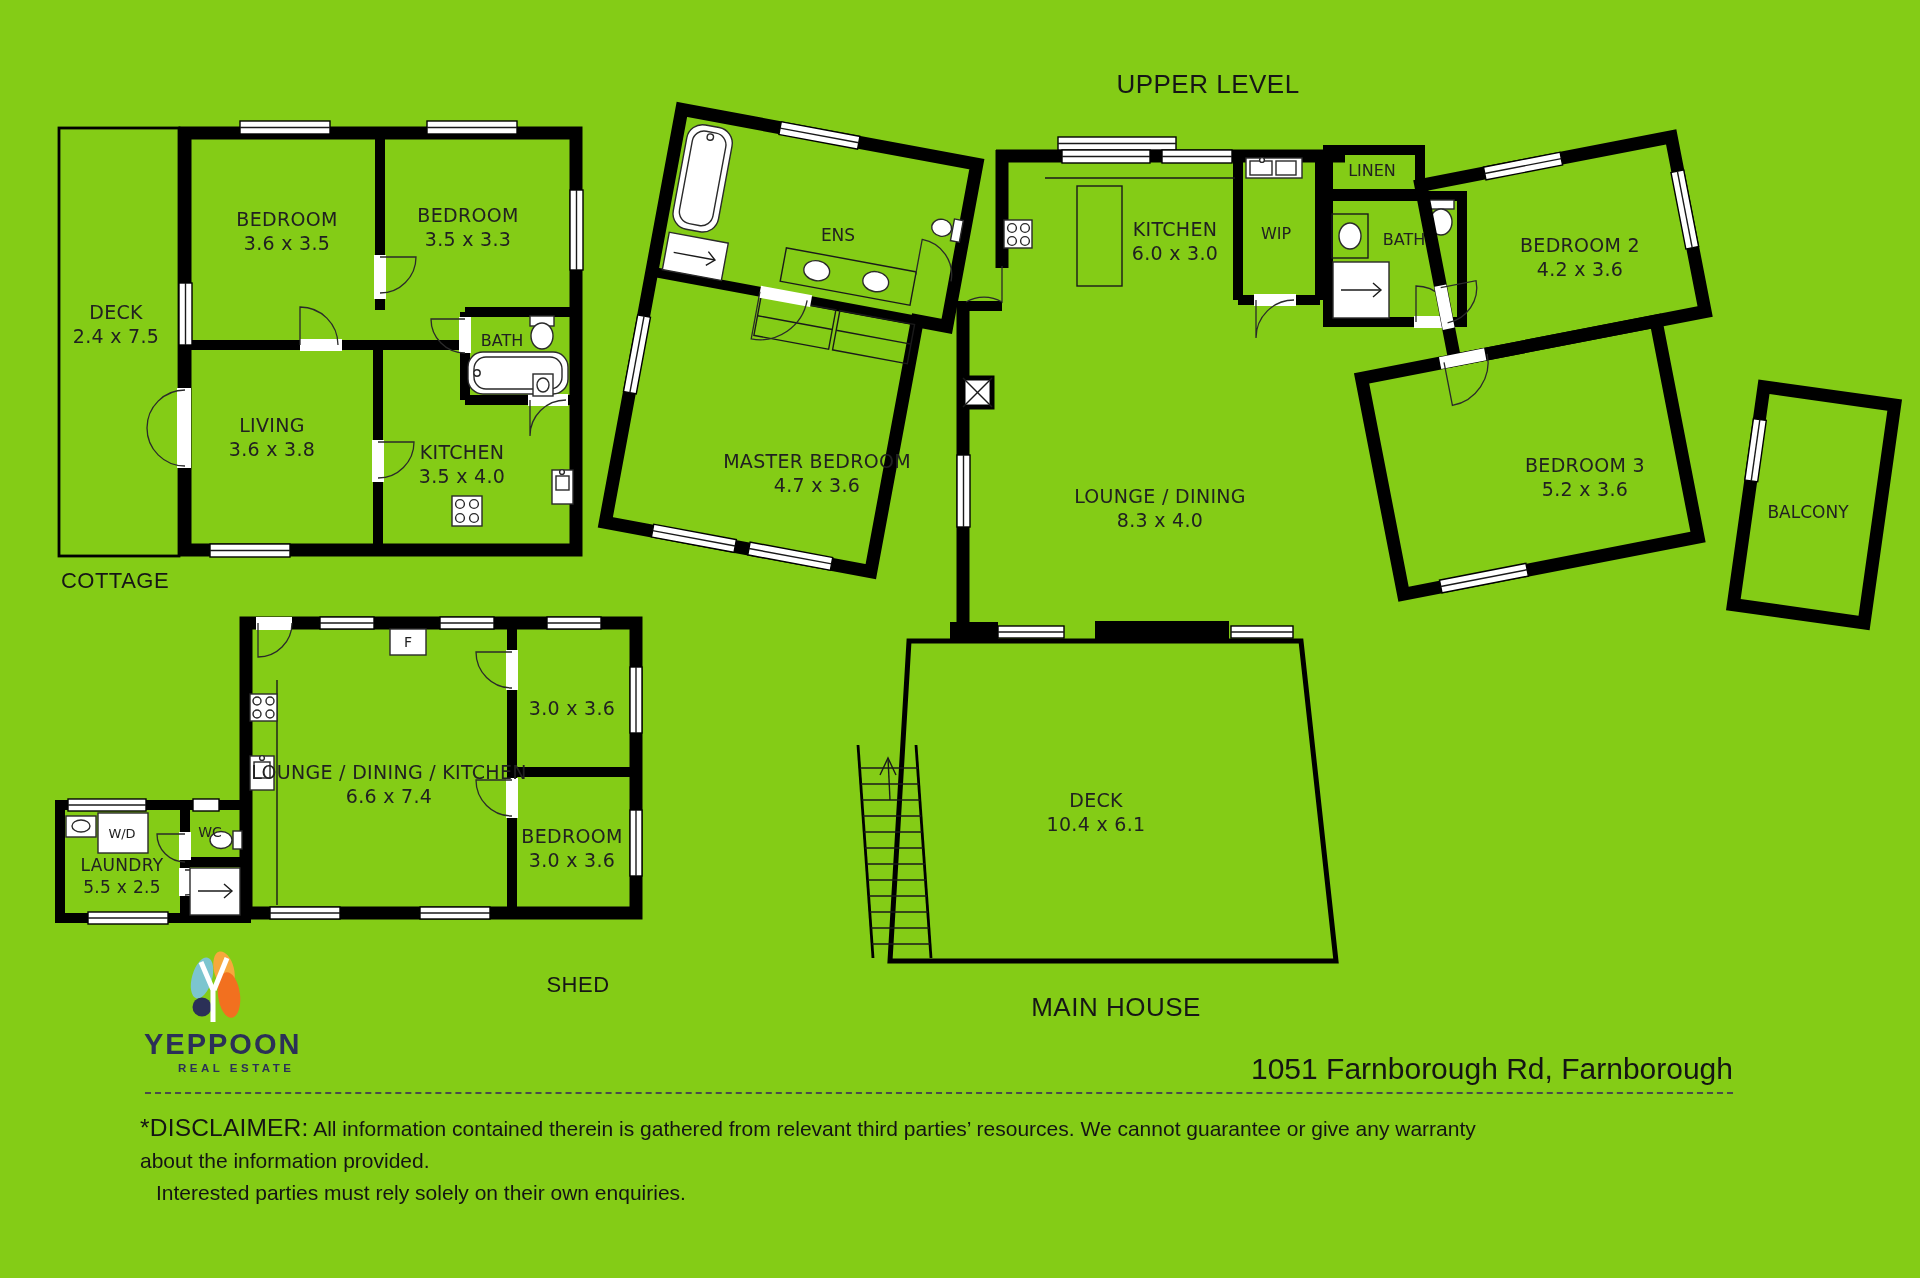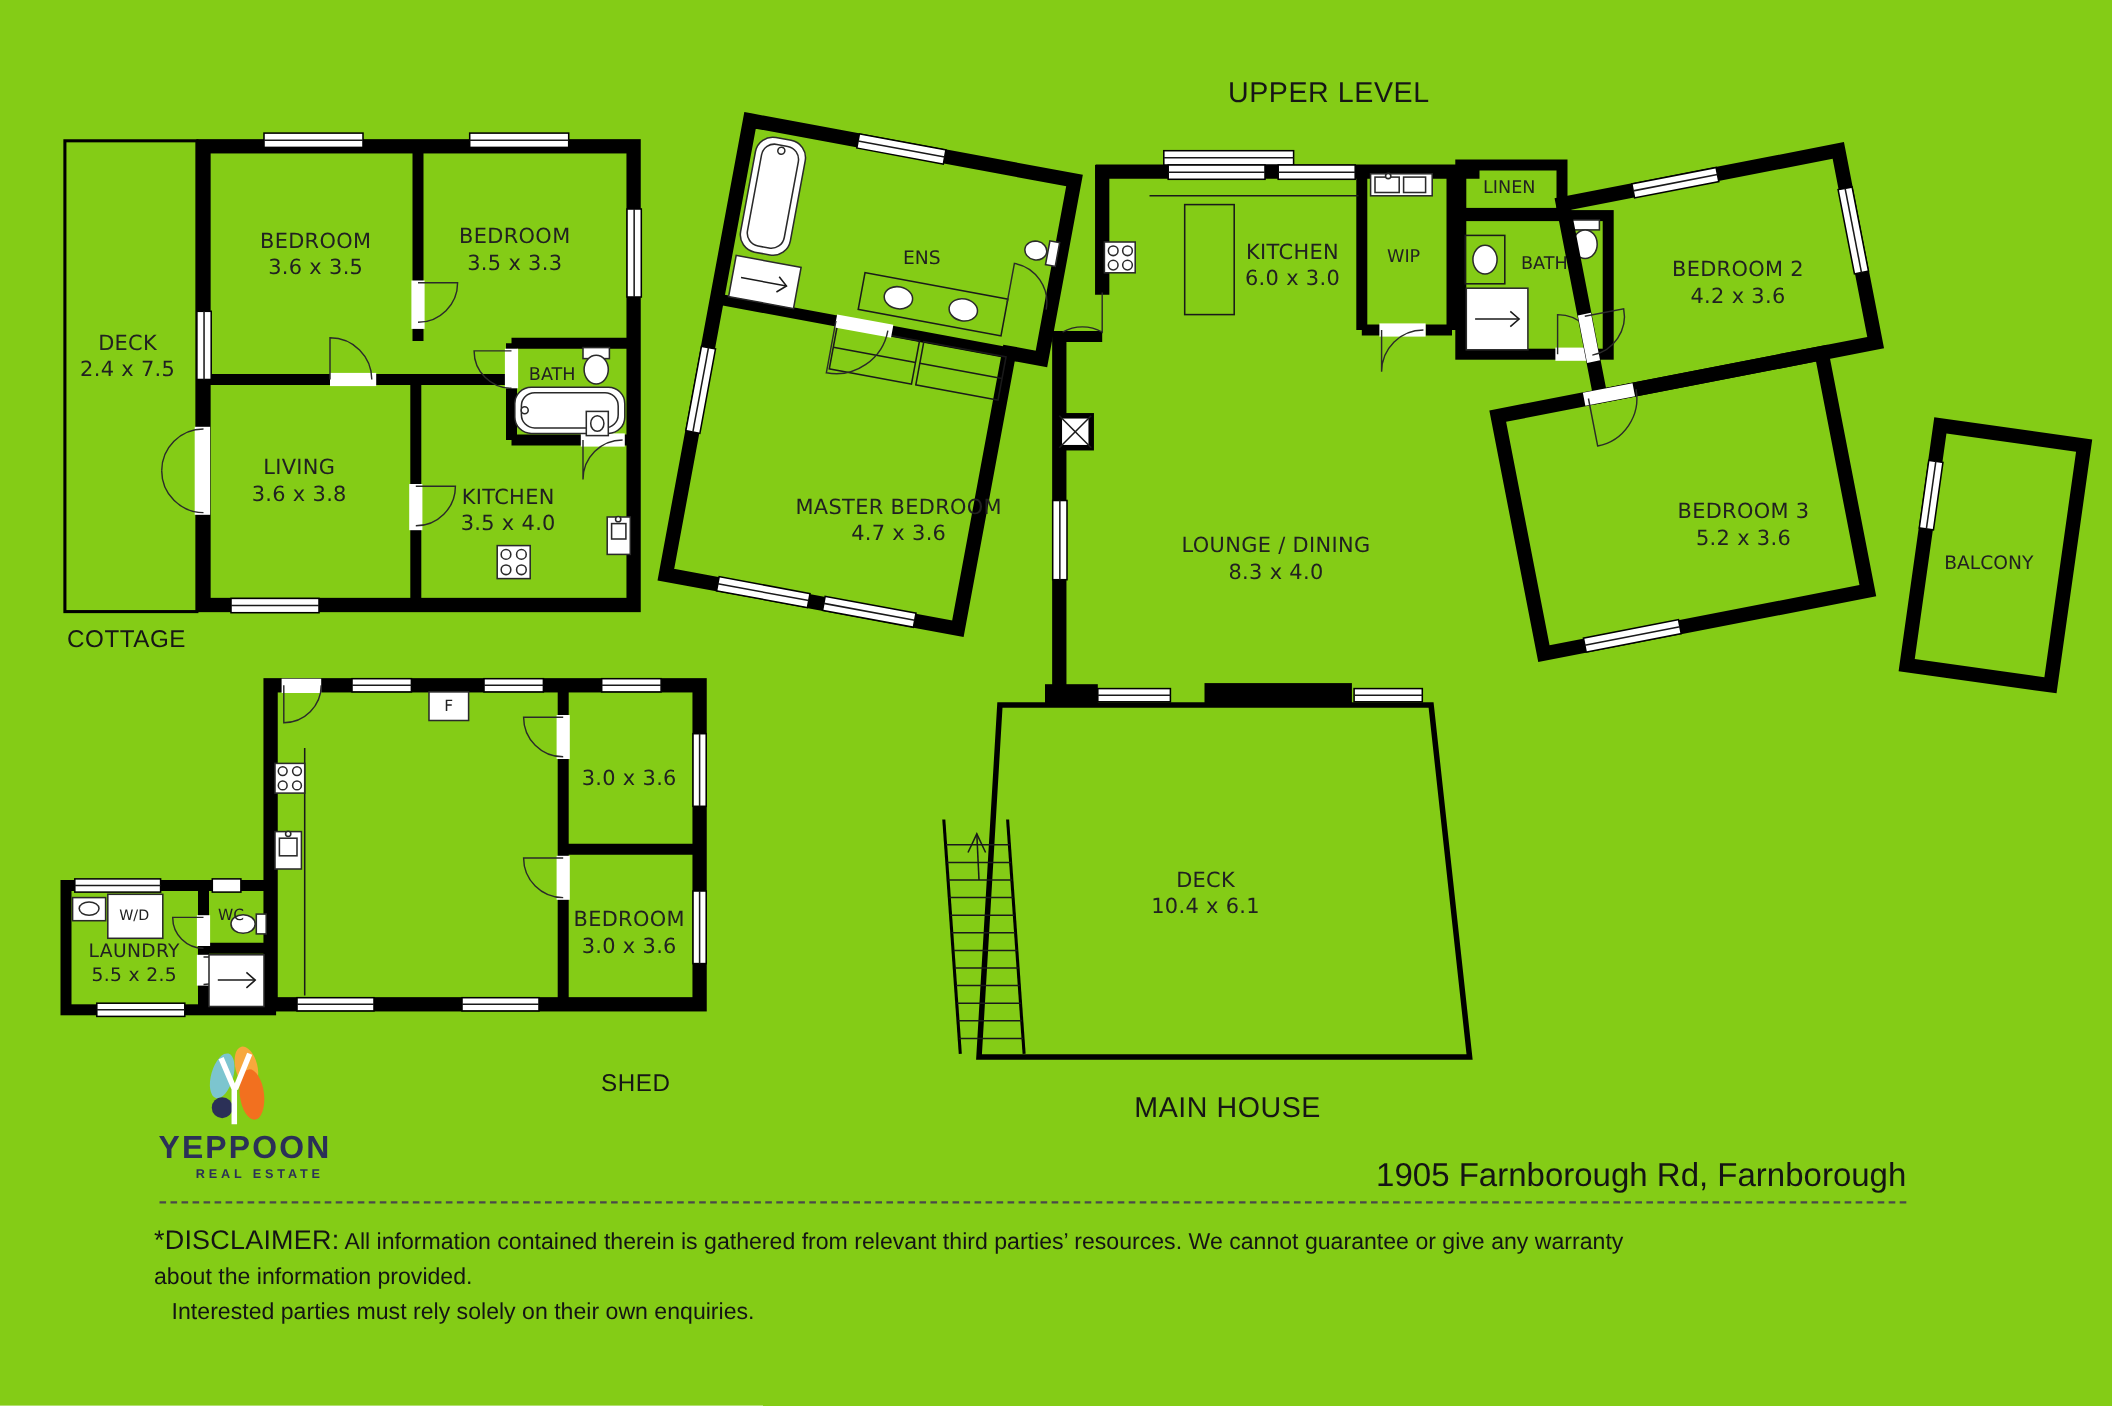--- a/index.html
+++ b/index.html
@@ -376,20 +376,24 @@
     <span class="ln">LIVING</span>
     <span class="ln">3.6 x 3.8</span>
   </div>
   <div class="lbl room" style="left:462px;top:464px">
     <span class="ln">KITCHEN</span>
     <span class="ln">3.5 x 4.0</span>
   </div>
   <div class="lbl sm16" style="left:502px;top:340px">BATH</div>
   <div class="lbl hdr2" style="left:115px;top:581px">COTTAGE</div>
 
+  <div class="lbl room" style="left:389px;top:784px">
+    <span class="ln">LOUNGE / DINING / KITCHEN</span>
+    <span class="ln">6.6 x 7.4</span>
+  </div>
   <div class="lbl room" style="left:572px;top:708px">3.0 x 3.6</div>
   <div class="lbl room" style="left:572px;top:848px">
     <span class="ln">BEDROOM</span>
     <span class="ln">3.0 x 3.6</span>
   </div>
   <div class="lbl room" style="left:122px;top:876px;font-size:17px;line-height:22px">
     <span class="ln">LAUNDRY</span>
     <span class="ln">5.5 x 2.5</span>
   </div>
   <div class="lbl sm14" style="left:210px;top:832px">WC</div>
@@ -423,20 +427,20 @@
   </div>
   <div class="lbl sm16" style="left:1808px;top:512px;font-size:17px">BALCONY</div>
   <div class="lbl room" style="left:1096px;top:812px">
     <span class="ln">DECK</span>
     <span class="ln">10.4 x 6.1</span>
   </div>
   <div class="lbl hdr" style="left:1116px;top:1007px">MAIN HOUSE</div>
 
   <div class="brand">YEPPOON</div>
   <div class="brandsub">REAL ESTATE</div>
-  <div class="addr">1905 Farnborough Rd, Farnborough</div>
+  <div class="addr">1051 Farnborough Rd, Farnborough</div>
   <div class="dashline"></div>
   <div class="disc">
     <span class="pre">*DISCLAIMER:</span>
     <span>All information contained therein is gathered from relevant third parties’ resources. We cannot guarantee or give any warranty about the information provided.</span>
     <span class="l2">Interested parties must rely solely on their own enquiries.</span>
   </div>
 </div>
 
 </body></html>

